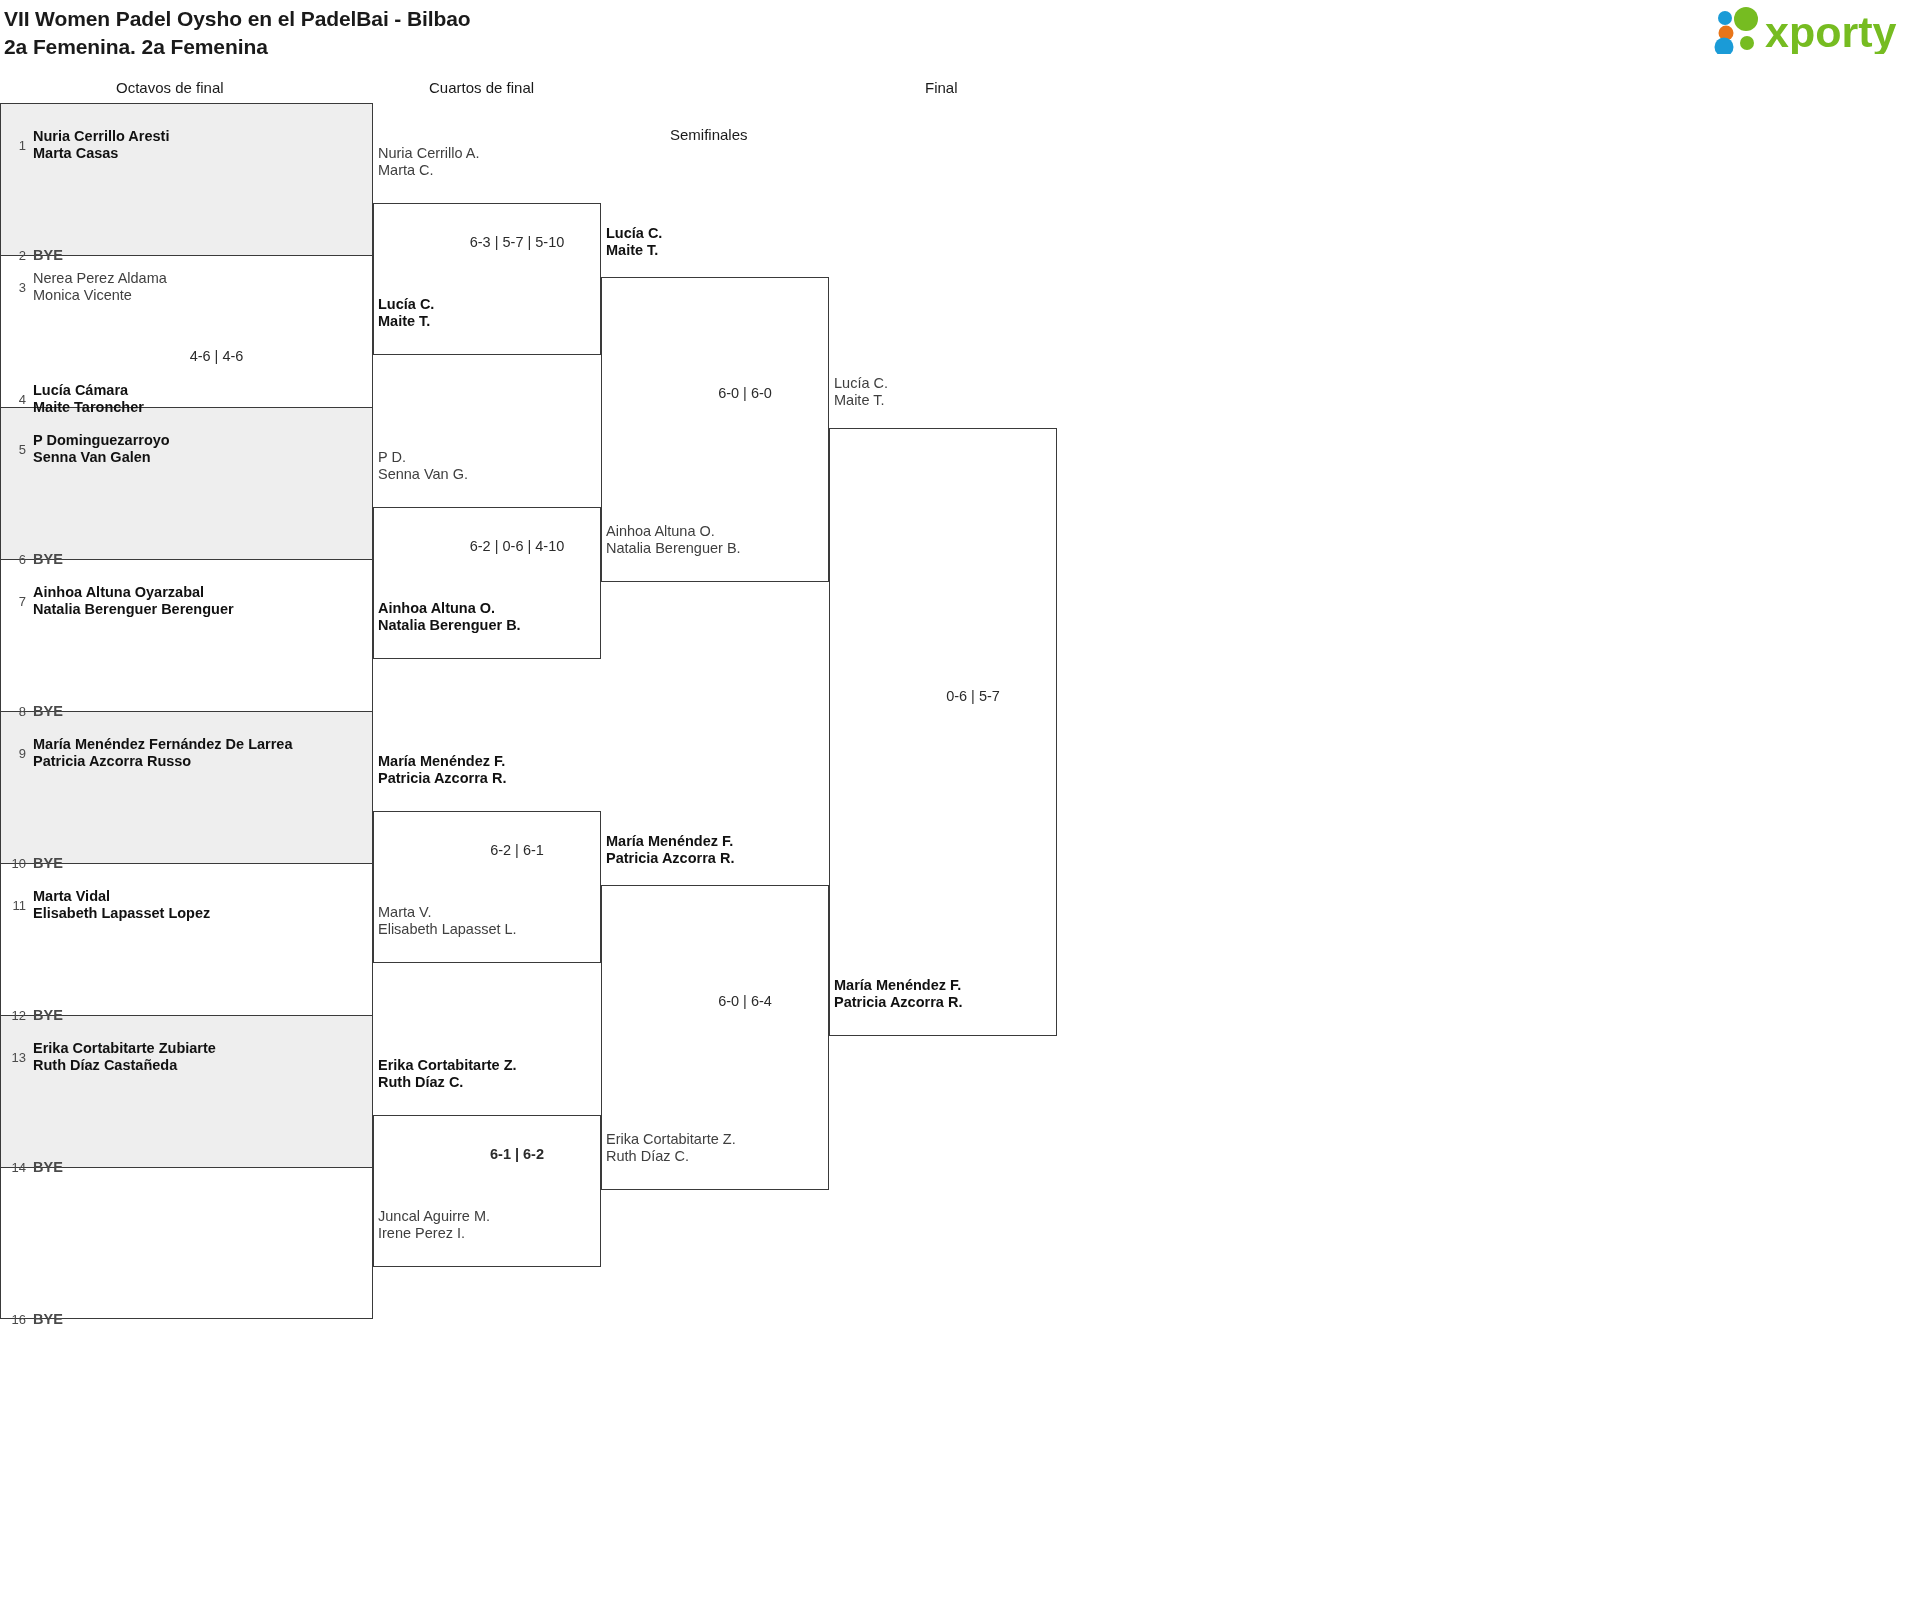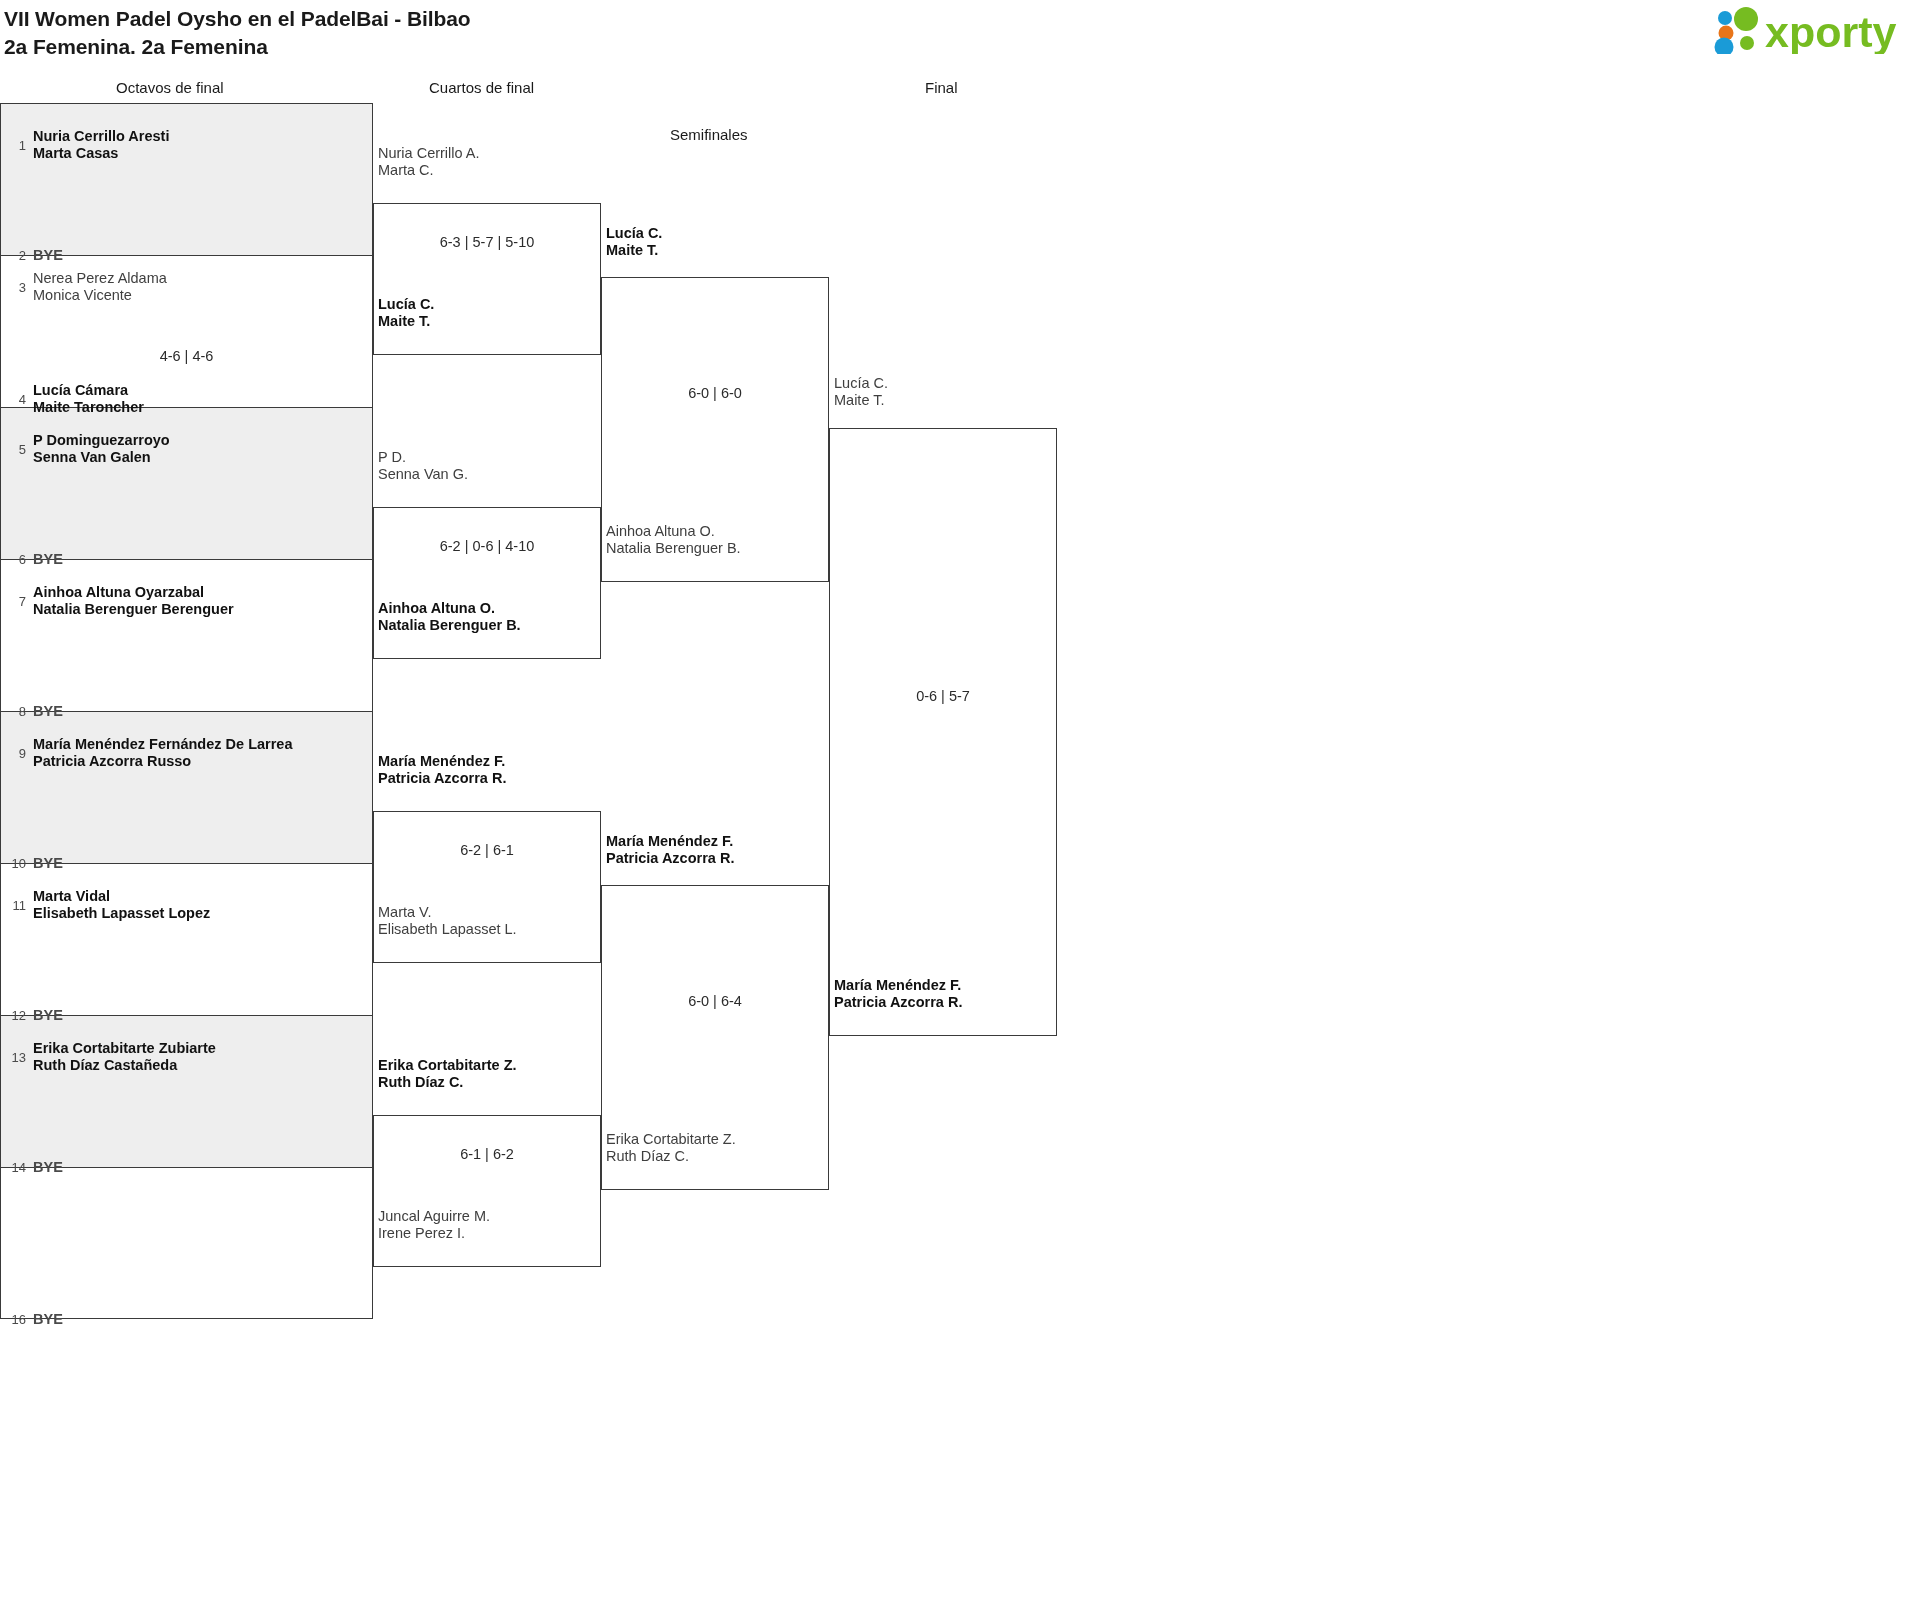--- a/index.html
+++ b/index.html
@@ -116,20 +116,21 @@
     line-height: 1.16;
     white-space: nowrap;
   }
   .slot .nm { display: block; }
   .score {
     position: absolute;
     font-size: 14.5px;
     color: #2b2b2b;
     text-align: center;
     white-space: nowrap;
+    padding-left: 30px;
   }
 </style>
 </head>
 <body>
 
 <div class="header">
   <div class="title-block">
     <span class="title-line">VII Women Padel Oysho en el PadelBai - Bilbao</span>
     <span class="title-line">2a Femenina. 2a Femenina</span>
   </div>
@@ -286,21 +287,21 @@
   <div class="slot loser" style="left:378px; top:904px;">
     <span class="nm">Marta V.</span>
     <span class="nm">Elisabeth Lapasset L.</span>
   </div>
 
   <div class="mbox" style="left:373px; top:1115px; width:228px; height:152px;"></div>
   <div class="slot winner" style="left:378px; top:1057px;">
     <span class="nm">Erika Cortabitarte Z.</span>
     <span class="nm">Ruth Díaz C.</span>
   </div>
-  <div class="score" style="left:373px; top:1146px; width:228px;">6-1 | 6-2</div>
+  <div class="score" style="left:373px; top:1146px; width:228px;font-weight:bold;">6-1 | 6-2</div>
   <div class="slot loser" style="left:378px; top:1208px;">
     <span class="nm">Juncal Aguirre M.</span>
     <span class="nm">Irene Perez I.</span>
   </div>
 
   <div class="mbox" style="left:601px; top:277px; width:228px; height:305px;"></div>
   <div class="slot winner" style="left:606px; top:225px;">
     <span class="nm">Lucía C.</span>
     <span class="nm">Maite T.</span>
   </div>

